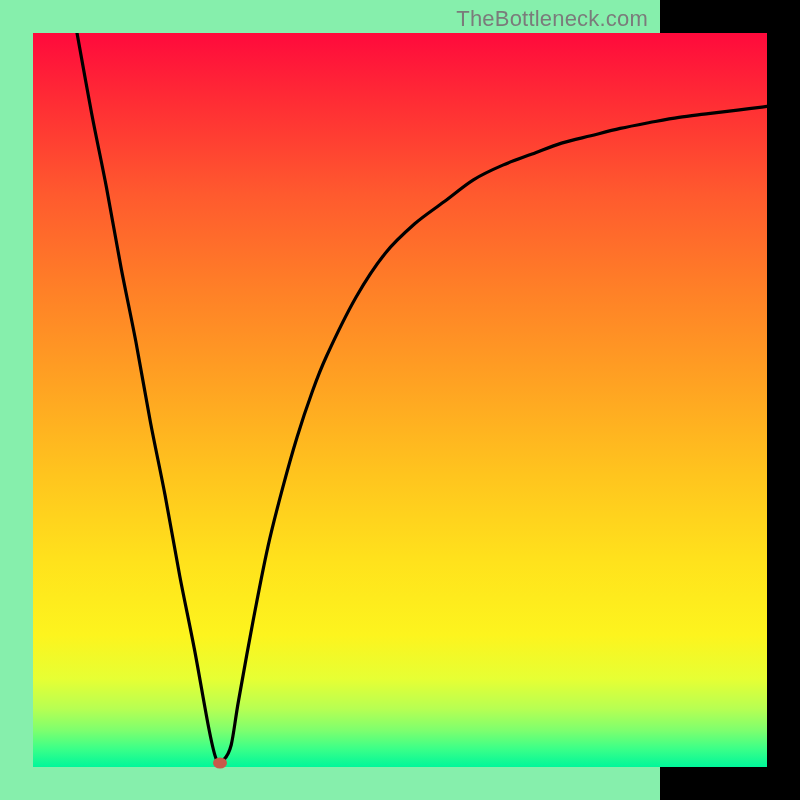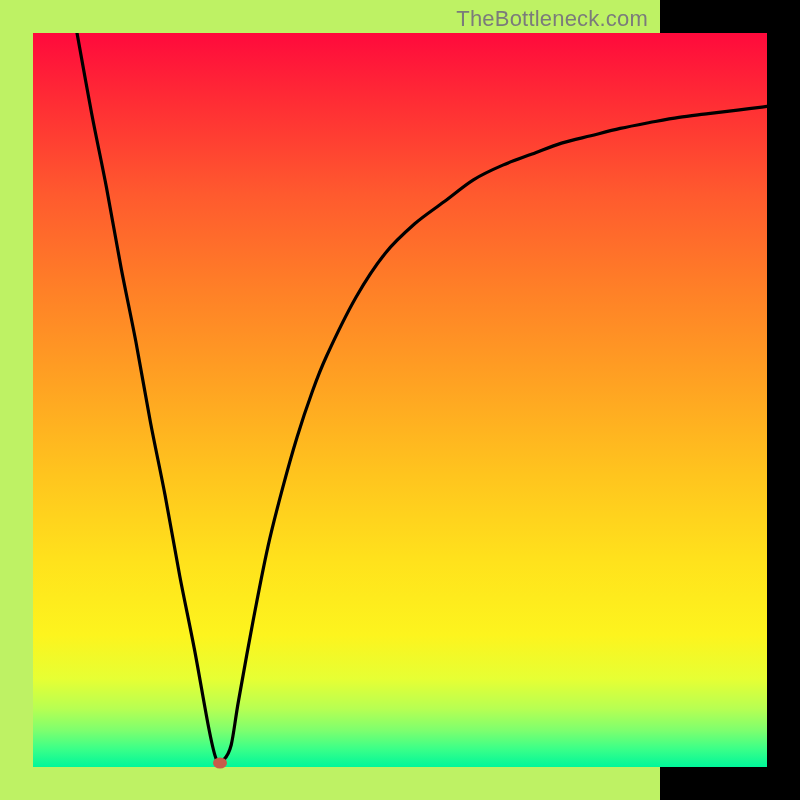--- a/index.html
+++ b/index.html
@@ -8,21 +8,21 @@
     width: 800px;
     height: 800px;
     background: #000;
     overflow: hidden;
     font-family: Arial, Helvetica, sans-serif;
   }
   .frame {
     position: absolute;
     left: 0; top: 0;
     width: 660px; height: 800px;
-    background: #bef264;
+    background: #86efac;
   }
   .plot {
     position: absolute;
     left: 33px;
     top: 33px;
     width: 734px;
     height: 734px;
     
     background: linear-gradient(
       to bottom,

